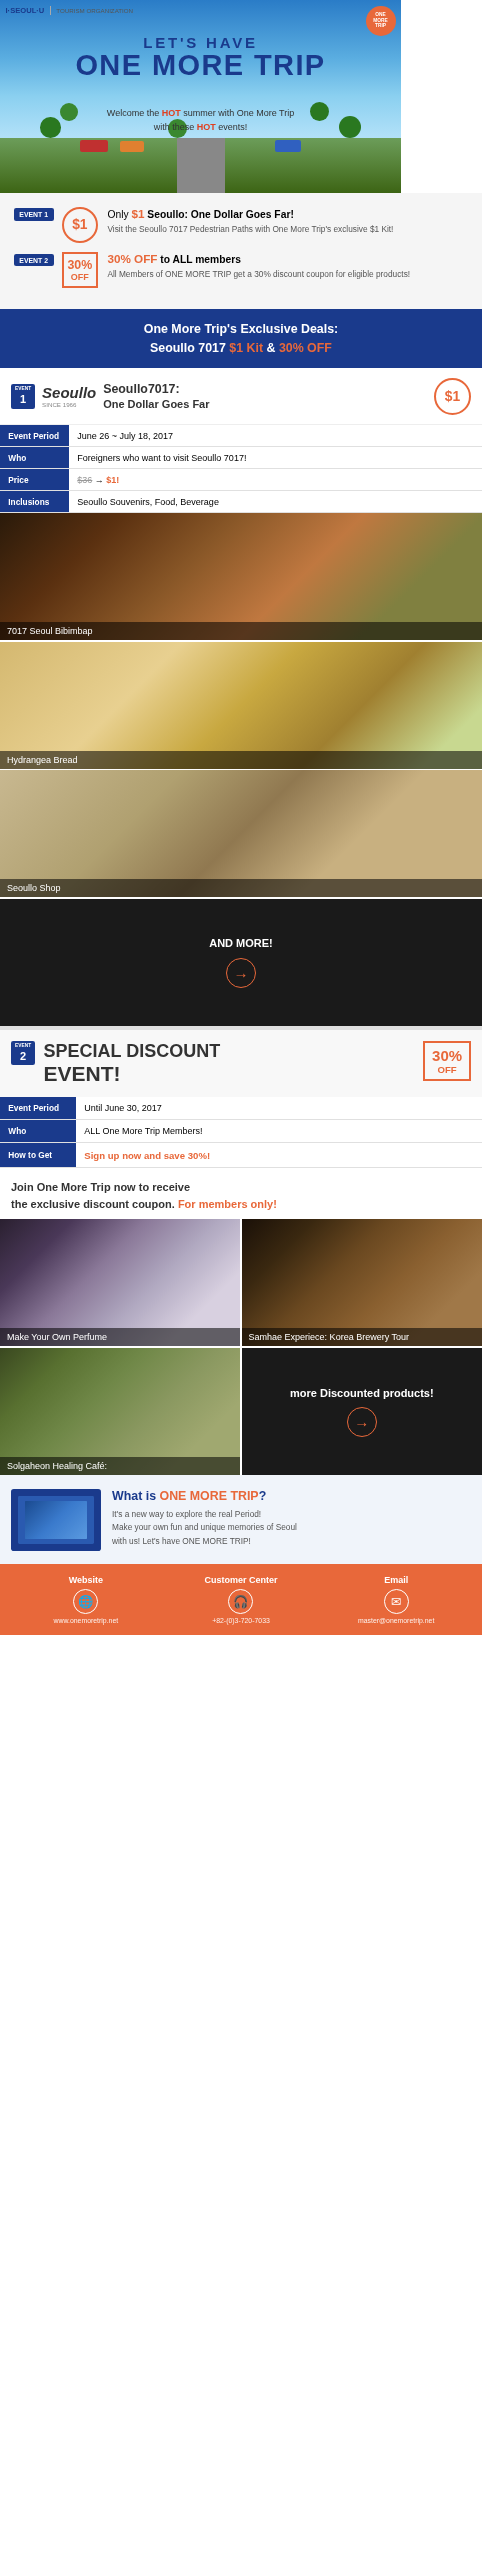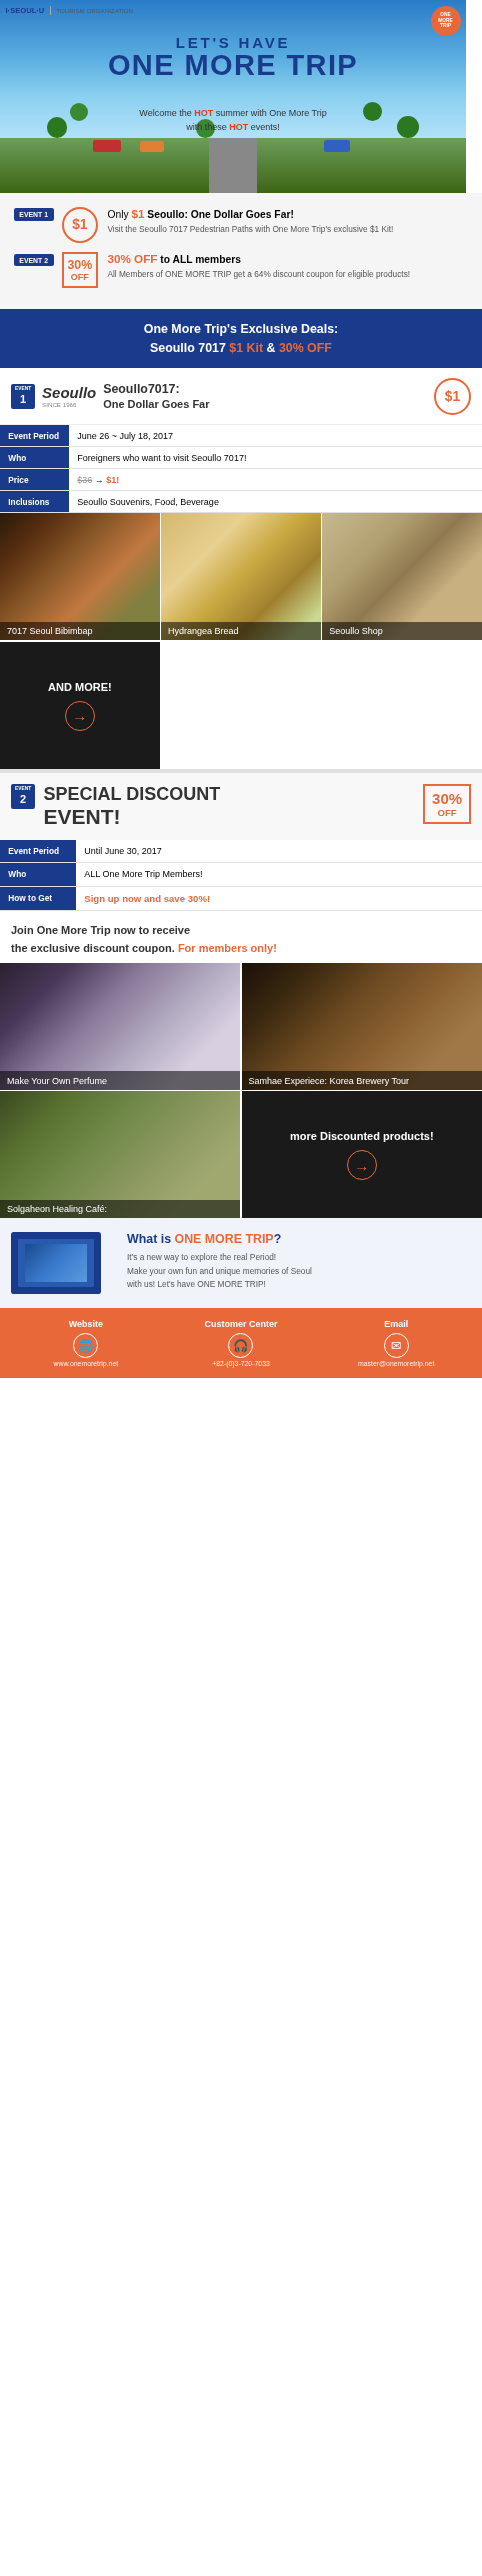--- a/index.html
+++ b/index.html
@@ -6,21 +6,21 @@
     body {
       font-family: Arial, sans-serif;
       width: 482px;
       background: #fff;
       overflow-x: hidden;
     }
 
     
     .header {
       position: relative;
-      width: 466px;
+      width: 401px;
       height: 193px;
       overflow: hidden;
       background: linear-gradient(180deg, #1a6bb5 0%, #4a9fd4 40%, #7bc4e8 60%, #a0d4f0 80%);
     }
     .header-bg {
       position: absolute;
       top: 0; left: 0; right: 0; bottom: 0;
       background: linear-gradient(180deg, #2a7cc7 0%, #5aade0 30%, #8bd0f0 50%, #b0e0f8 70%, #d0f0ff 100%);
     }
     .header-logos {
@@ -181,21 +181,21 @@
       width: 69px;
       font-size: 8.3px;
       white-space: nowrap;
     }
     .price-old { text-decoration: line-through; color: #999; }
     .price-new { color: #e8683a; font-weight: bold; }
 
     
     .photo-grid {
       display: grid;
-      grid-template-columns: 1fr 1fr 1fr;
+      grid-template-columns: 1fr;
       gap: 1.4px;
     }
     .photo-cell {
       position: relative;
       height: 127px;
       background: #888;
       overflow: hidden;
     }
     .photo-cell .caption {
       position: absolute;
@@ -297,21 +297,21 @@
     .act-cafe { background: linear-gradient(135deg, #3a4820 0%, #587030 20%, #708848 40%, #8a9860 60%, #a0a870 80%); }
     .act-more {
       background: #1a1a1a;
       display: flex; align-items: center; justify-content: center;
     }
 
     
     .what-is {
       background: #f0f4fa;
       padding: 13.8px 11px;
-      display: flex; gap: 26px; align-items: flex-start;
+      display: flex; gap: 11px; align-items: flex-start;
     }
     .laptop-img {
       width: 90px; height: 62px;
       background: #1a3a8c;
       border-radius: 2.8px;
       display: flex; flex-direction: column; align-items: center; justify-content: center;
       flex-shrink: 0;
       position: relative;
       overflow: hidden;
     }
@@ -422,21 +422,21 @@
   <div class="event-row">
     <div class="event-badge">EVENT 2</div>
     <div class="event-icon-discount">
       <span class="pct">30%</span>
       <span>OFF</span>
     </div>
     <div class="event-content">
       <div class="event-title-line">
         <span class="pct-off">30% OFF</span><span class="bold"> to ALL members</span>
       </div>
-      <div class="event-desc">All Members of ONE MORE TRIP get a 64% discount coupon for eligible products!</div>
+      <div class="event-desc">All Members of ONE MORE TRIP get a 30% discount coupon for eligible products!</div>
     </div>
   </div>
 </div>
 
 <div class="banner">
   <div>One More Trip's Exclusive Deals:</div>
   <div>
     <span>Seoullo 7017 </span><span class="orange">$1 Kit</span><span> &amp; </span><span class="orange">30% OFF</span>
   </div>
 </div>

